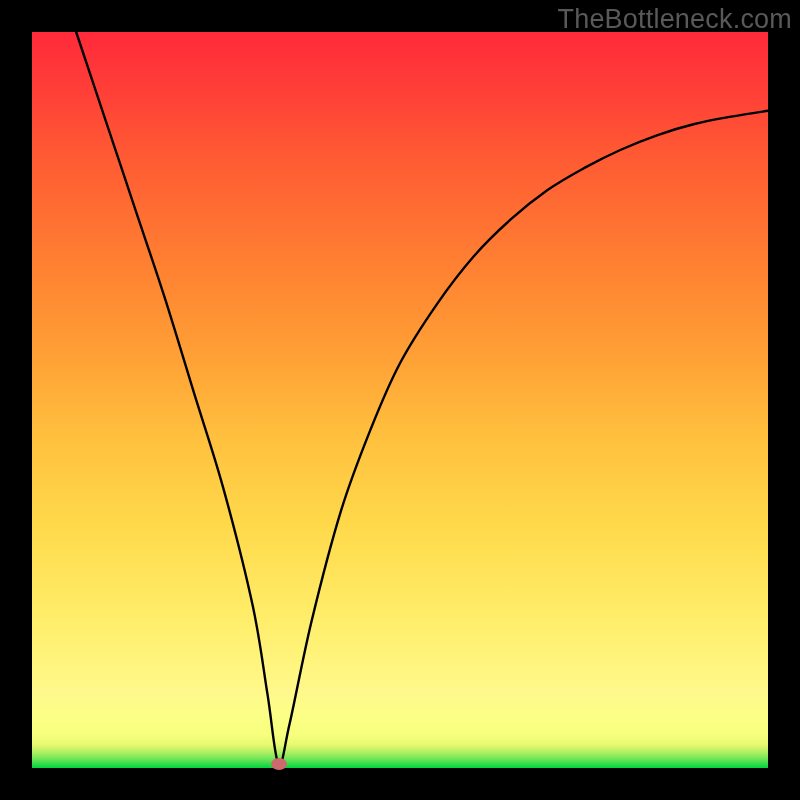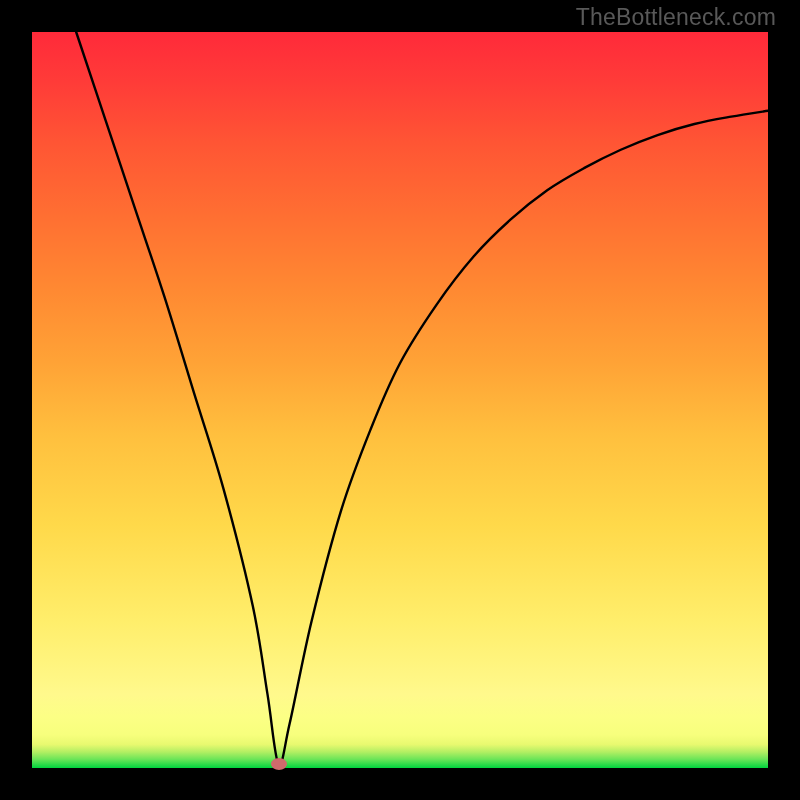--- a/index.html
+++ b/index.html
@@ -40,23 +40,23 @@
       #ff8932 65%,
       #ff6f32 75%,
       #ff5534 85%,
       #ff3c38 93%,
       #ff2a3a 100%
     );
   }
   .watermark {
     position: absolute;
     top: 4px;
-    right: 24px;
+    right: 8px;
     color: #595959;
-    font-size: 23px;
+    font-size: 27px;
     font-weight: 400;
     letter-spacing: 0.2px;
     user-select: none;
   }
   svg.curve {
     position: absolute;
     inset: 0;
     width: 100%;
     height: 100%;
     overflow: visible;

